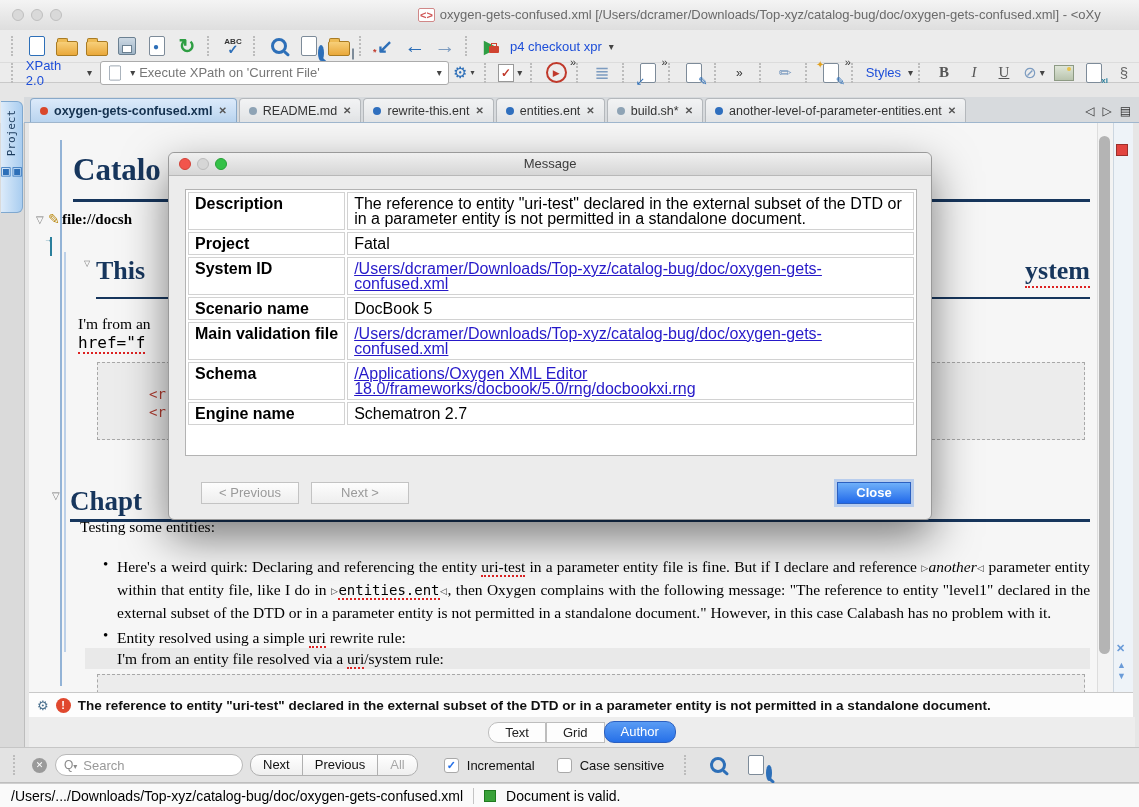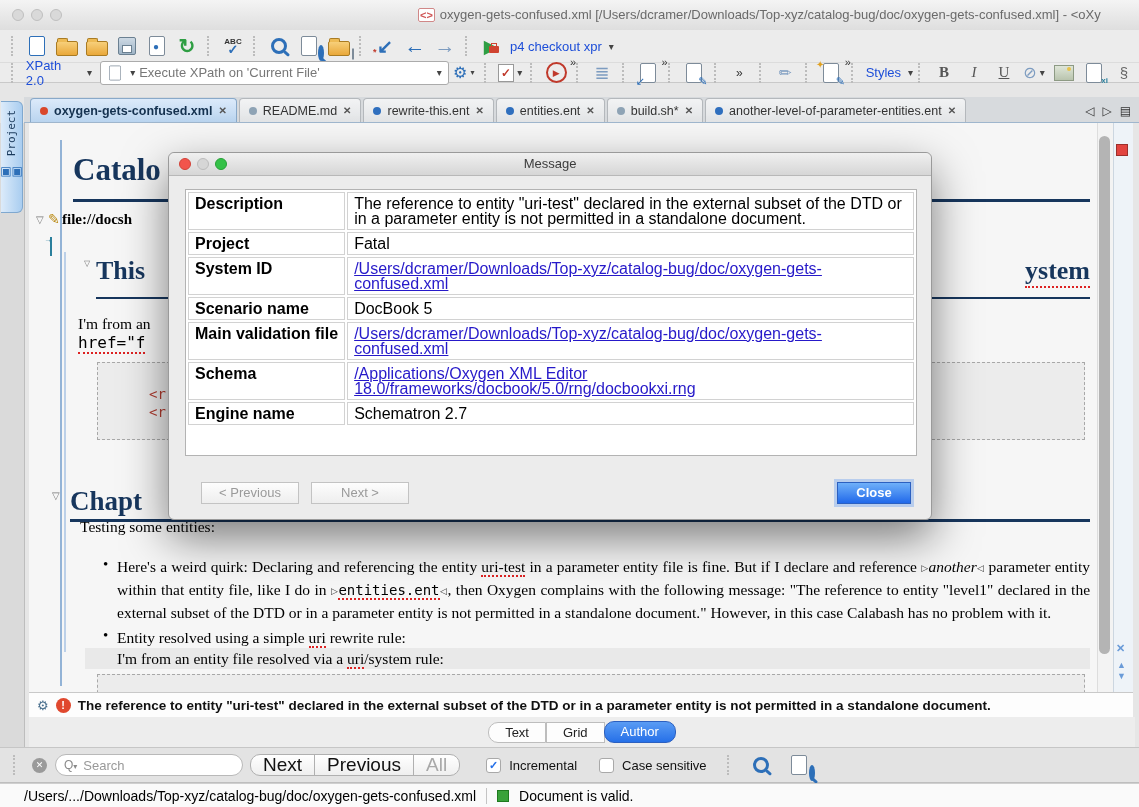--- a/index.html
+++ b/index.html
@@ -93,28 +93,28 @@
   .seg.first{border-radius:10px 0 0 10px;}
   .seg.author{background:linear-gradient(#5a9cf4,#2670e8);border:1px solid #2c60c0;color:#fff;border-radius:10px;height:20px;line-height:20px;margin-left:-1px;}
   
   .searchrow{left:0;top:747px;width:1139px;height:36px;background:#e3e3e3;border-top:1px solid #c6c6c6;border-bottom:1px solid #bebebe;
              display:flex;align-items:center;box-sizing:border-box;padding-left:8px;gap:8px;}
   .xcircle{width:15px;height:15px;border-radius:50%;background:#9a9a9a;color:#fff;font-size:9px;display:flex;align-items:center;justify-content:center;}
   .sfield{display:flex;align-items:center;width:188px;height:22px;background:#fff;border:1px solid #b9b9b9;border-radius:11px;padding:0 8px;gap:4px;box-sizing:border-box;}
   .sfield input{border:none;outline:none;flex:1;font-size:13px;color:#333;background:transparent;font-family:"Liberation Sans",sans-serif;}
   .sfield input::placeholder{color:#999;}
   .btngroup{display:flex;}
-  .sbtn{height:20px;line-height:20px;padding:0 12px;background:linear-gradient(#fff,#efefef);border:1px solid #b0b0b0;font-size:19px;color:#111;margin-left:-1px;}
+  .sbtn{height:20px;line-height:20px;padding:0 12px;background:linear-gradient(#fff,#efefef);border:1px solid #b0b0b0;font-size:13px;color:#111;margin-left:-1px;}
   .sbtn.first{border-radius:10px 0 0 10px;}
   .sbtn.last{border-radius:0 10px 10px 0;}
   .sbtn.disabled{color:#a8a8a8;}
   .cb{width:13px;height:13px;background:#fff;border:1px solid #a9a9a9;border-radius:3px;display:inline-flex;align-items:center;justify-content:center;font-size:11px;color:#2670e8;font-weight:bold;}
   .cblabel{font-size:13px;color:#111;}
   
-  .statusrow{left:0;top:783px;width:1139px;height:24px;background:#fafafa;border-top:1px solid #cfcfcf;display:flex;align-items:center;box-sizing:border-box;padding-left:24px;gap:10px;}
+  .statusrow{left:0;top:783px;width:1139px;height:24px;background:#fafafa;border-top:1px solid #cfcfcf;display:flex;align-items:center;box-sizing:border-box;padding-left:11px;gap:10px;}
   .statuspath{font-size:14px;color:#000;}
   .vdiv{width:1px;height:16px;background:#c4c4c4;}
   .validsq{width:12px;height:12px;border:1px solid #1f7a1f;box-sizing:border-box;}
   .validtxt{font-size:14px;color:#000;}
   
   .dialog{left:168px;top:152px;width:764px;height:368px;background:#ececec;border:1px solid #9a9a9a;border-radius:6px;
           box-shadow:0 18px 45px rgba(0,0,0,.5);box-sizing:border-box;z-index:10;}
   .dlg-title{position:absolute;left:0;top:0;right:0;height:22px;background:linear-gradient(#f0f0f0,#d6d6d6);
              border-bottom:1px solid #b8b8b8;border-radius:6px 6px 0 0;text-align:center;font-size:13px;color:#3c3c3c;line-height:22px;}
   .dlg-tl{position:absolute;top:5px;width:12px;height:12px;border-radius:50%;box-sizing:border-box;}

